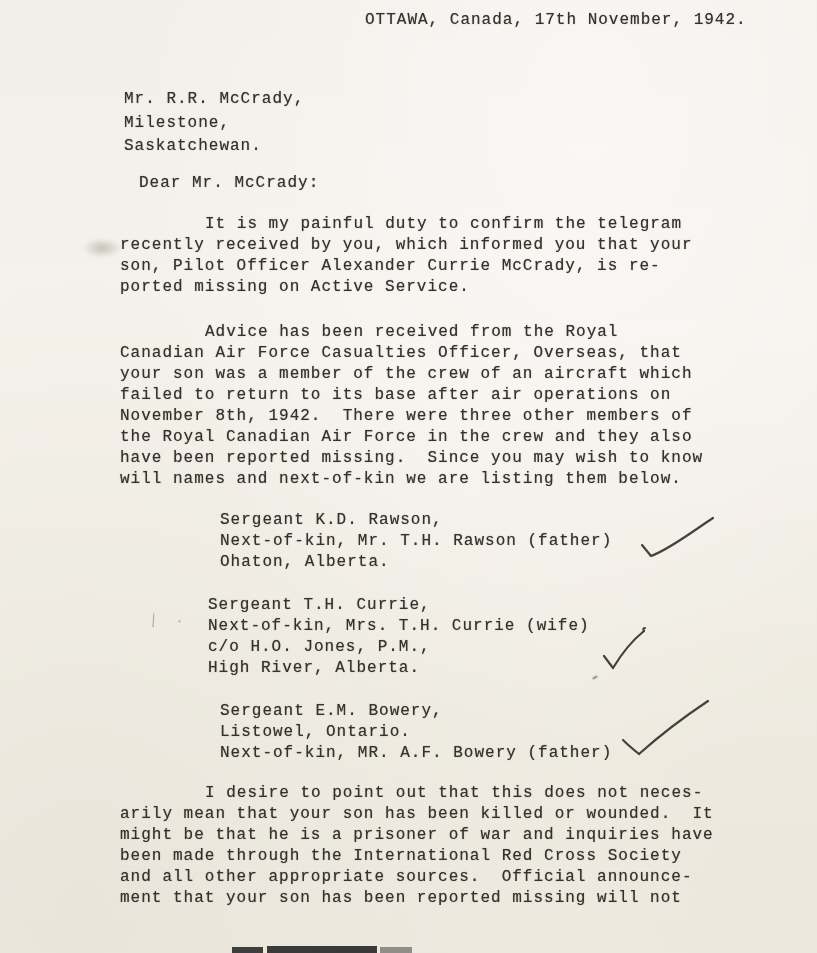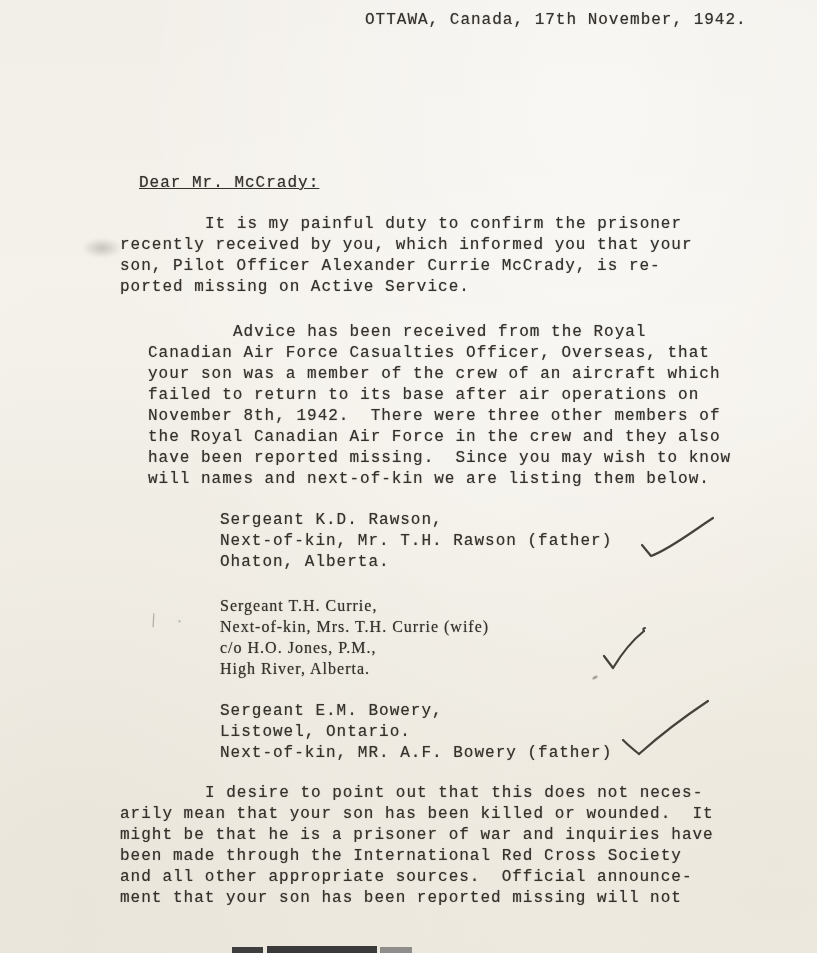--- a/index.html
+++ b/index.html
@@ -72,50 +72,55 @@
 </style>
 </head>
 <body>
 
 <div class="page">
 
   <div class="block" style="left:365px; top:10px;">
     <div class="line dateline">OTTAWA, Canada, 17th November, 1942.</div>
   </div>
 
+  <div class="block addr" style="left:124px; top:88px;">
+    <div class="line">Mr. R.R. McCrady,</div>
+    <div class="line">Milestone,</div>
+    <div class="line">Saskatchewan.</div>
+  </div>
 
-  <div class="block" style="left:139px; top:173px;text-decoration:underline;">
+  <div class="block" style="left:139px; top:173px;">
     <div class="line">Dear Mr. McCrady:</div>
   </div>
 
   <div class="block" style="left:120px; top:214px;">
-    <div class="line indent">It is my painful duty to confirm the prisoner</div>
+    <div class="line indent">It is my painful duty to confirm the telegram</div>
     <div class="line">recently received by you, which informed you that your</div>
     <div class="line">son, Pilot Officer Alexander Currie McCrady, is re-</div>
     <div class="line">ported missing on Active Service.</div>
   </div>
 
-  <div class="block" style="left:120px; top:322px;margin-left:28px;">
+  <div class="block" style="left:120px; top:322px;">
     <div class="line indent">Advice has been received from the Royal</div>
     <div class="line">Canadian Air Force Casualties Officer, Overseas, that</div>
     <div class="line">your son was a member of the crew of an aircraft which</div>
     <div class="line">failed to return to its base after air operations on</div>
     <div class="line">November 8th, 1942.  There were three other members of</div>
     <div class="line">the Royal Canadian Air Force in the crew and they also</div>
     <div class="line">have been reported missing.  Since you may wish to know</div>
     <div class="line">will names and next-of-kin we are listing them below.</div>
   </div>
 
   <div class="block" style="left:220px; top:510px;">
     <div class="line">Sergeant K.D. Rawson,</div>
     <div class="line">Next-of-kin, Mr. T.H. Rawson (father)</div>
     <div class="line">Ohaton, Alberta.</div>
   </div>
 
-  <div class="block" style="left:220px; top:595px;font-family:Liberation Serif, serif;">
+  <div class="block" style="left:208px; top:595px;">
     <div class="line">Sergeant T.H. Currie,</div>
     <div class="line">Next-of-kin, Mrs. T.H. Currie (wife)</div>
     <div class="line">c/o H.O. Jones, P.M.,</div>
     <div class="line">High River, Alberta.</div>
   </div>
 
   <div class="block" style="left:220px; top:701px;">
     <div class="line">Sergeant E.M. Bowery,</div>
     <div class="line">Listowel, Ontario.</div>
     <div class="line">Next-of-kin, MR. A.F. Bowery (father)</div>

